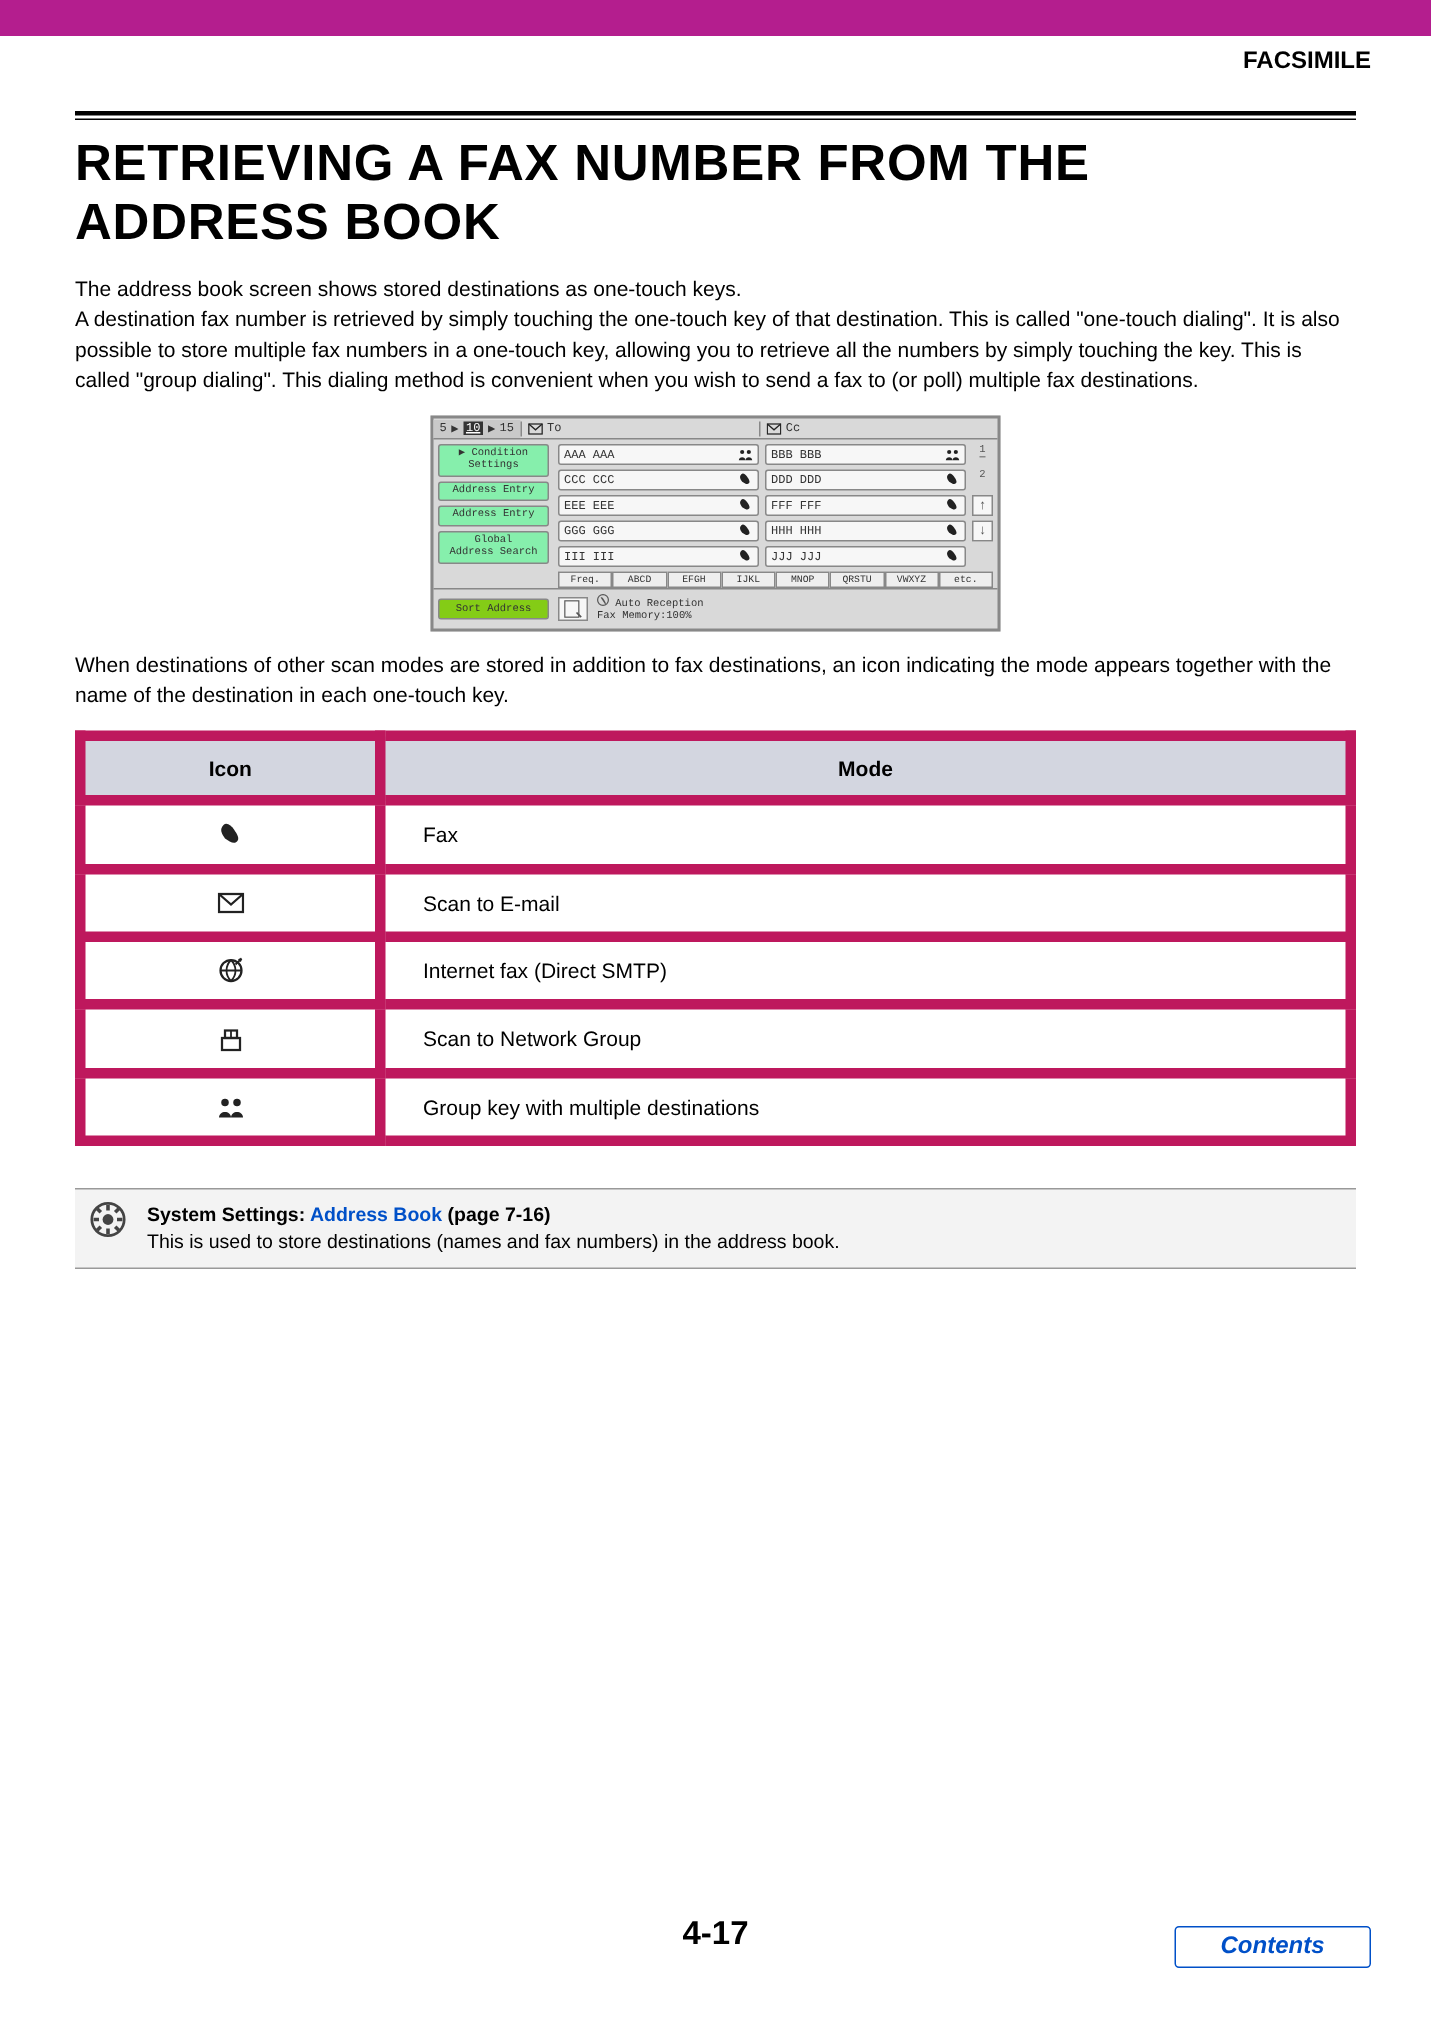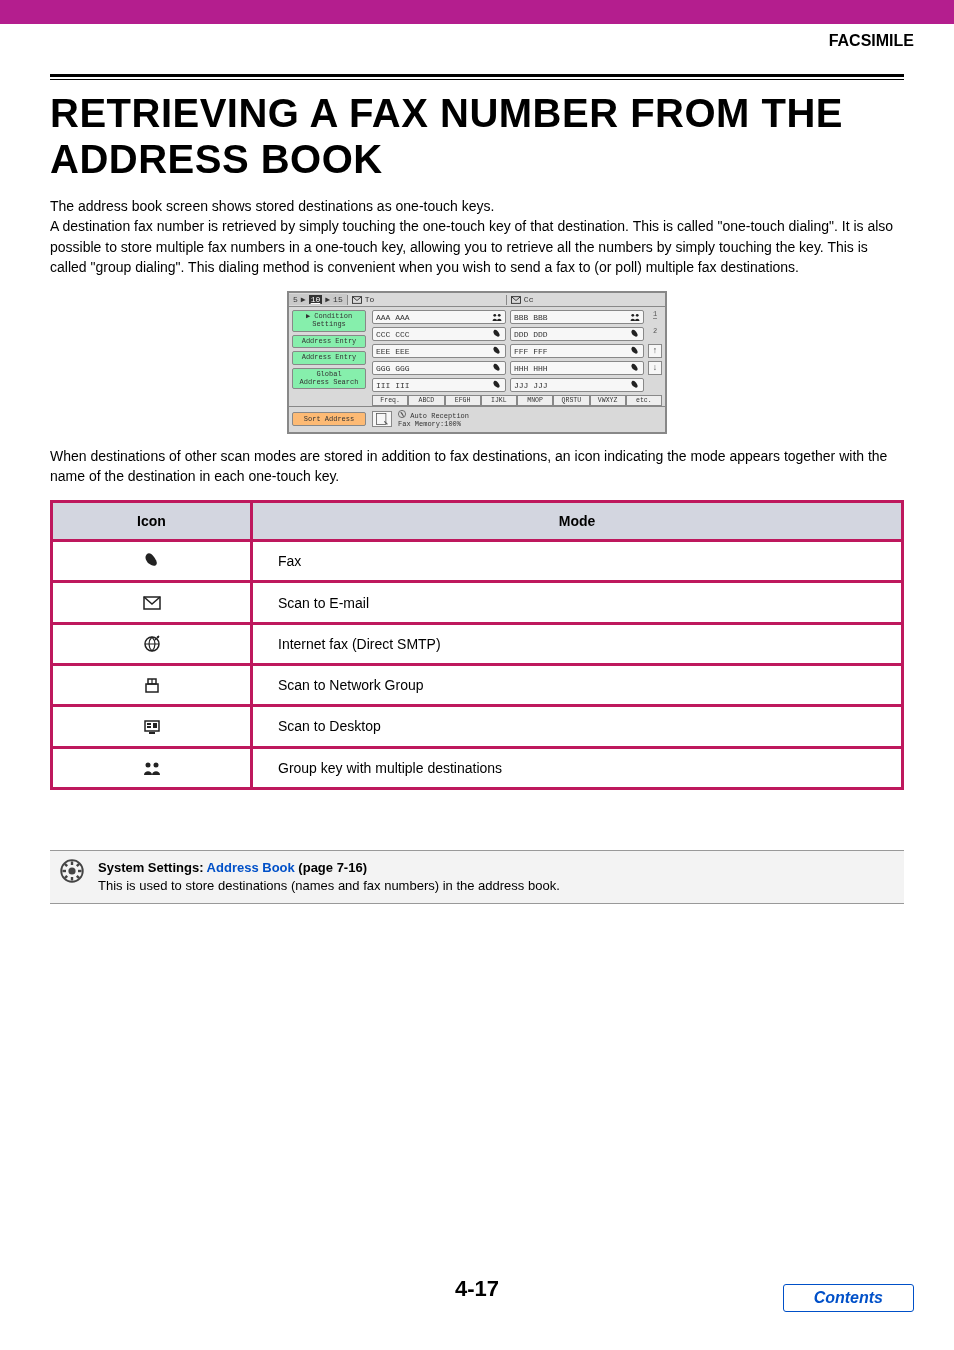--- a/index.html
+++ b/index.html
@@ -14,21 +14,21 @@
   .header-brand {
     text-align: right;
     font-weight: bold;
     font-size: 16px;
     padding: 8px 40px 6px 0;
   }
   .content { padding: 0 50px; }
   .rule-thick { border-top: 3px solid #000; margin-top: 18px; }
   .rule-thin { border-top: 1px solid #000; margin-top: 2px; }
   h1 {
-    font-size: 40px;
+    font-size: 34px;
     font-weight: bold;
     letter-spacing: 0.5px;
     margin-top: 10px;
     line-height: 1.15;
   }
   p.intro { font-size: 14px; margin-top: 14px; line-height: 1.45; }
   p.below { font-size: 14px; margin-top: 12px; line-height: 1.45; }
 
   
   .screen-wrap { display:flex; justify-content:center; margin-top:14px; }
@@ -132,21 +132,21 @@
   }
   .footer-row {
     display:flex;
     align-items:center;
     border-top:1px solid #888;
     padding:3px;
     gap:6px;
   }
   .sortbtn {
     width:74px;
-    background:#fdba74;
+    background:#84cc16;
     border:1px solid #888;
     border-radius:2px;
     font-size:7px;
     text-align:center;
     padding:2px 0;
   }
   .preview {
     width:20px; height:16px;
     border:1px solid #888;
     background:#f7f7f7;
@@ -157,39 +157,39 @@
   .status { font-size:7px; line-height:1.1; }
   .mini-icon { width:10px; height:10px; display:inline-block; }
 
   
   table.modes {
     width:100%;
     border-collapse: collapse;
     margin-top: 14px;
   }
   table.modes th, table.modes td {
-    border:3px solid #be185d;
+    border:7px solid #be185d;
     font-size:14px;
     padding:10px 25px;
     text-align:left;
   }
   table.modes th {
     background:#d3d6e0;
     text-align:center;
     font-weight:bold;
   }
   table.modes td.iconcell {
     width:200px;
     text-align:center;
   }
   .cell-icon { width:18px; height:18px; display:inline-block; vertical-align:middle; }
 
   
   .notebox {
-    margin-top: 60px;
+    margin-top: 28px;
     border-top:1px solid #999;
     border-bottom:1px solid #999;
     background:#f3f3f3;
     display:flex;
     align-items:flex-start;
     gap:14px;
     padding:8px 10px;
   }
   .note-icon {
     width:24px; height:24px;
@@ -470,26 +470,20 @@
           <td>Internet fax (Direct SMTP)</td>
         </tr>
         <tr>
           <td class="iconcell"><svg viewBox="0 0 18 18" class="cell-icon">
               <use href="#ic-netfolder"></use>
             </svg></td>
           <td>Scan to Network Group</td>
         </tr>
         <tr>
           <td class="iconcell"><svg viewBox="0 0 18 18" class="cell-icon">
-              <use href="#ic-desktop"></use>
-            </svg></td>
-          <td>Scan to Desktop</td>
-        </tr>
-        <tr>
-          <td class="iconcell"><svg viewBox="0 0 18 18" class="cell-icon">
               <use href="#ic-group"></use>
             </svg></td>
           <td>Group key with multiple destinations</td>
         </tr>
       </tbody>
   </table>
 
   <div class="notebox">
     <svg class="note-icon" viewBox="0 0 20 20">
         <use href="#ic-gear"></use>

